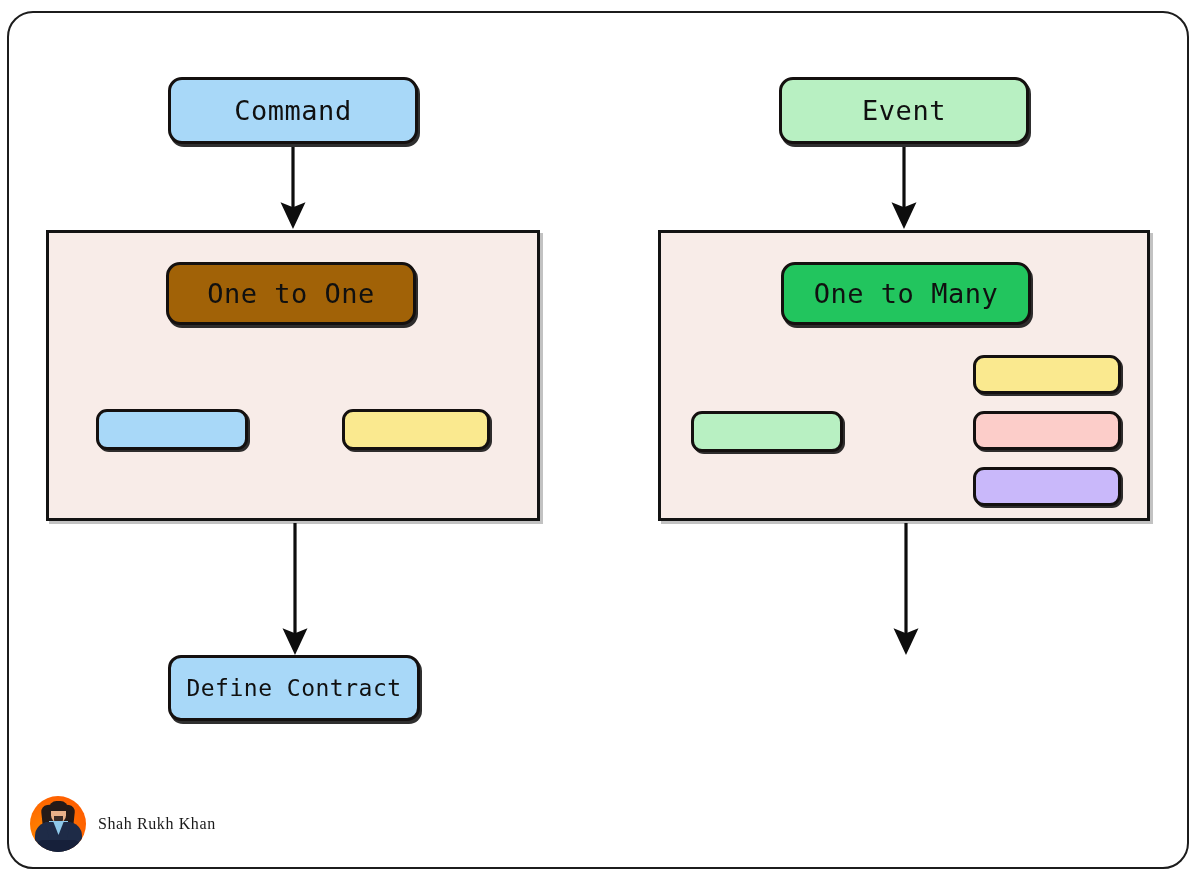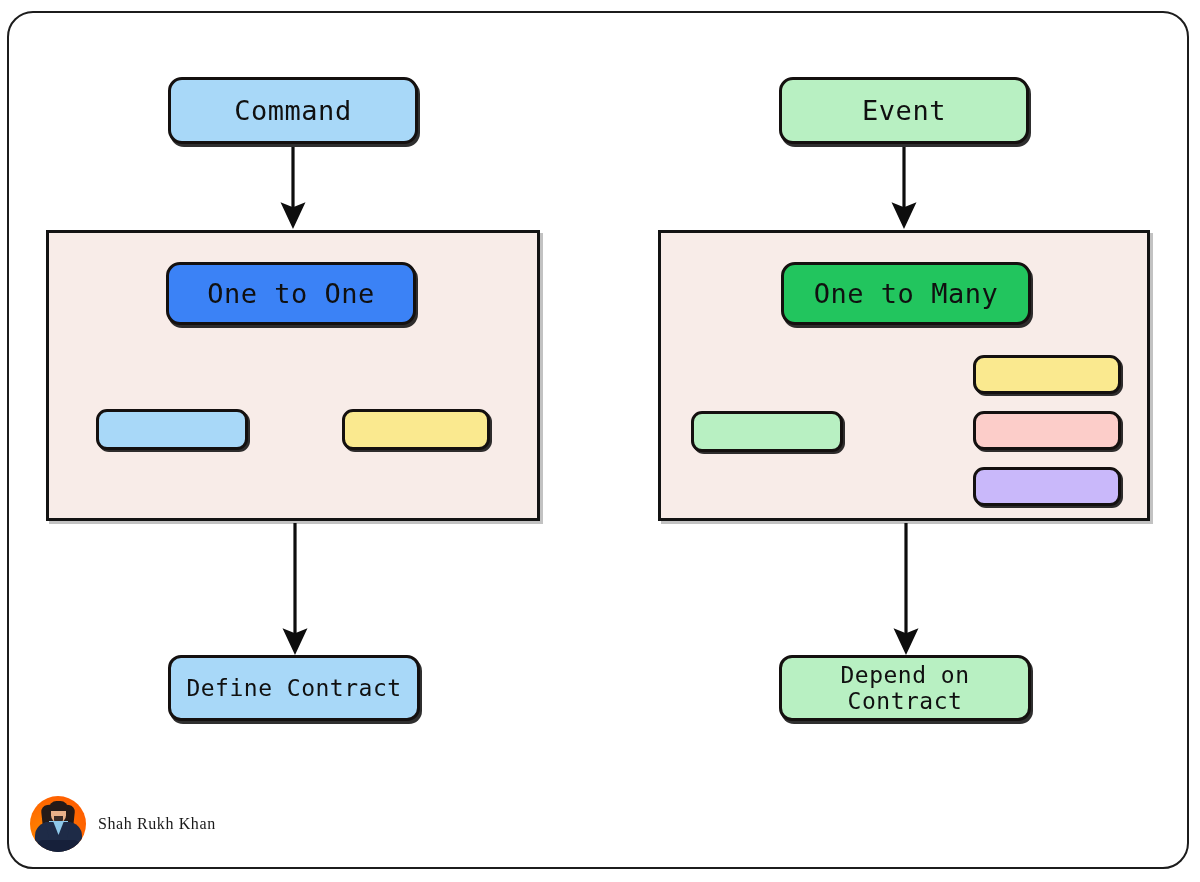--- a/index.html
+++ b/index.html
@@ -12,21 +12,20 @@
     height: 882px;
     font-family: "DejaVu Sans Mono", monospace;
     overflow: hidden;
   }
 
   #canvas {
     position: relative;
     width: 1200px;
     height: 882px;
     background: #ffffff;
-    text-align: center;
   }
 
   
   .outer-frame {
     position: absolute;
     left: 7px;
     top: 11px;
     width: 1182px;
     height: 858px;
     border: 2px solid #1c1c1c;
@@ -223,21 +222,21 @@
 
     <line x1="843" y1="431" x2="964" y2="374" stroke="#0d0d0d" stroke-width="4.6" marker-end="url(#ah-big)"></line>
     <line x1="843" y1="431" x2="964" y2="431" stroke="#0d0d0d" stroke-width="2.4" marker-end="url(#ah-thin)"></line>
     <line x1="843" y1="431" x2="964" y2="487" stroke="#0d0d0d" stroke-width="4.6" marker-end="url(#ah-big)"></line>
   </svg>
 
   <div class="node title-node" style="left:168px; top:77px; width:250px; height:67px; background:#a8d8f8;">Command</div>
 
   <div class="panel" style="left:46px; top:230px; width:494px; height:291px;"></div>
 
-  <div class="node title-node" style="left:166px; top:262px; width:250px; height:63px; background:#3b82f6;">One to One</div>
+  <div class="node title-node" style="left:166px; top:262px; width:250px; height:63px; background:#a16207;">One to One</div>
 
   <div class="node small-node" style="left:96px; top:409px; width:152px; height:41px; background:#a8d8f8;"></div>
 
   <div class="node small-node" style="left:342px; top:409px; width:148px; height:41px; background:#fae98f;"></div>
 
   <div class="node title-node" style="left:779px; top:77px; width:250px; height:67px; background:#b8f0c2;">Event</div>
 
   <div class="node label-node" style="left:168px; top:655px; width:252px; height:66px; background:#a8d8f8;">Define Contract</div>
 
   <div class="panel" style="left:658px; top:230px; width:492px; height:291px;"></div>
@@ -245,21 +244,20 @@
   <div class="node title-node" style="left:781px; top:262px; width:250px; height:63px; background:#22c55e;">One to Many</div>
 
   <div class="node small-node" style="left:691px; top:411px; width:152px; height:41px; background:#b8f0c2;"></div>
 
   <div class="node small-node" style="left:973px; top:355px; width:148px; height:39px; background:#fae98f;"></div>
 
   <div class="node small-node" style="left:973px; top:411px; width:148px; height:39px; background:#fccdc9;"></div>
 
   <div class="node small-node" style="left:973px; top:467px; width:148px; height:39px; background:#c9b8fa;"></div>
 
-  <div class="node label-node" style="left:779px; top:655px; width:252px; height:66px; background:#b8f0c2;">Depend on Contract</div>
 
   <div class="author" style="left:30px; top:796px;">
     <div class="avatar">
       <span class="hairL"></span>
       <span class="hairR"></span>
       <span class="face"></span>
       <span class="hairTop"></span>
       <span class="beard"></span>
       <span class="shirt"></span>
       <span class="suit"></span>

